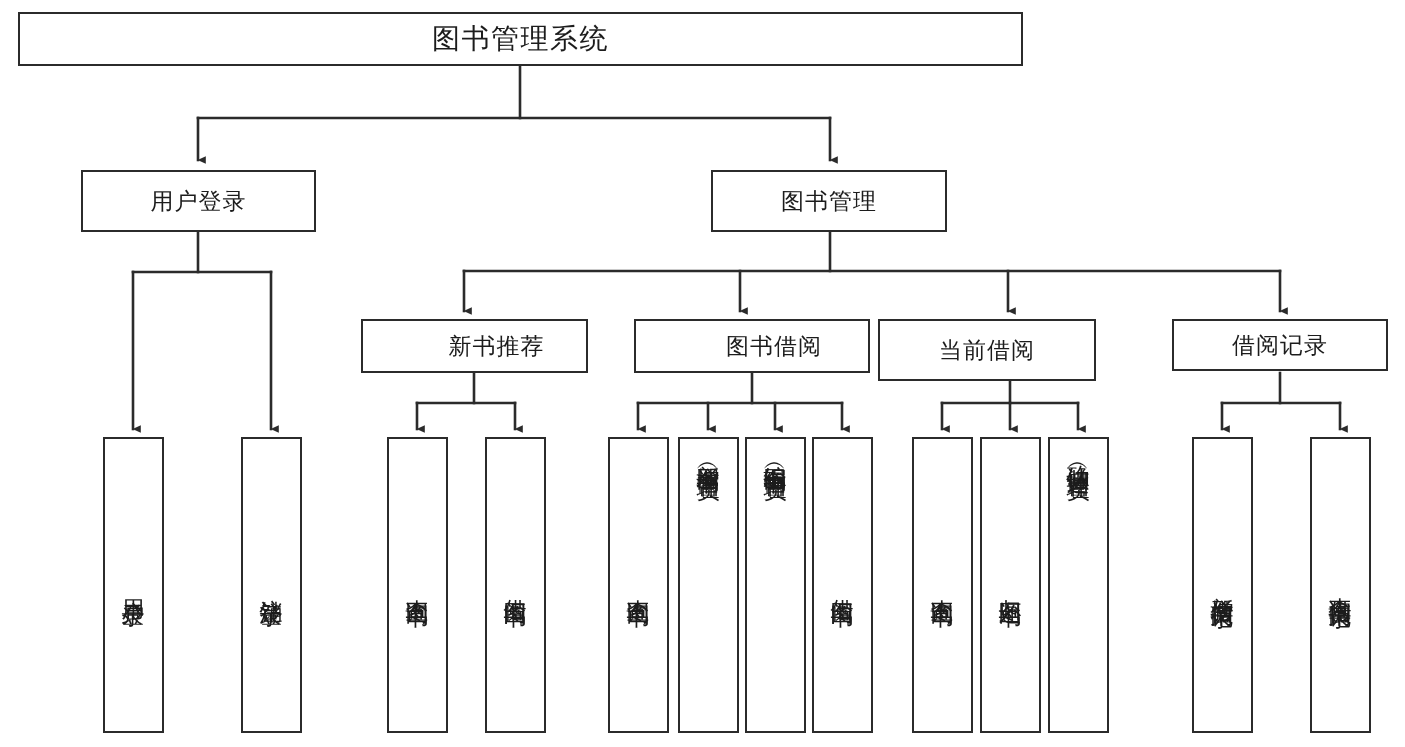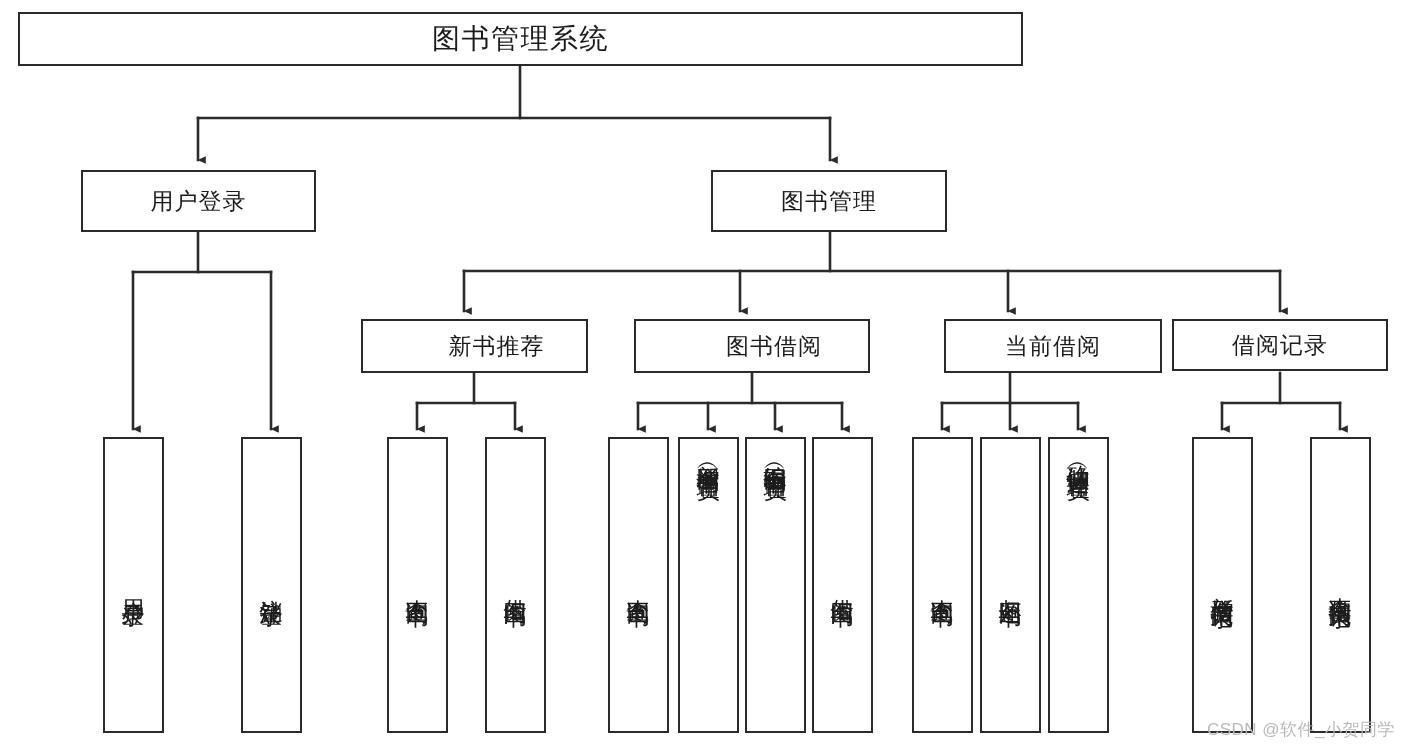--- a/index.html
+++ b/index.html
@@ -144,21 +144,21 @@
   </div>
 
   <div class="node node-h" style="left:361px; top:319px; width:227px; height:54px;padding-left:44px;">
     <span class="node-label">新书推荐</span>
   </div>
 
   <div class="node node-h" style="left:634px; top:319px; width:236px; height:54px;padding-left:44px;">
     <span class="node-label">图书借阅</span>
   </div>
 
-  <div class="node node-h" style="left:944px; top:319px; width:218px; height:54px;">
+  <div class="node node-h" style="left:878px; top:319px; width:218px; height:62px;">
     <span class="node-label">当前借阅</span>
   </div>
 
   <div class="node node-h" style="left:1172px; top:319px; width:216px; height:52px;">
     <span class="node-label">借阅记录</span>
   </div>
 
   <div class="node node-leaf leaf-center" style="left:103px; top:437px; width:61px; height:296px;">
     <span class="node-label">用户登录</span>
   </div>
@@ -204,15 +204,14 @@
   </div>
 
   <div class="node node-leaf leaf-center" style="left:1192px; top:437px; width:61px; height:296px;">
     <span class="node-label">新增借阅记录</span>
   </div>
 
   <div class="node node-leaf leaf-center" style="left:1310px; top:437px; width:61px; height:296px;">
     <span class="node-label">查询借阅记录</span>
   </div>
 
-  <div class="watermark">CSDN @软件_小贺同学</div>
 
 </div>
 
 </body></html>

